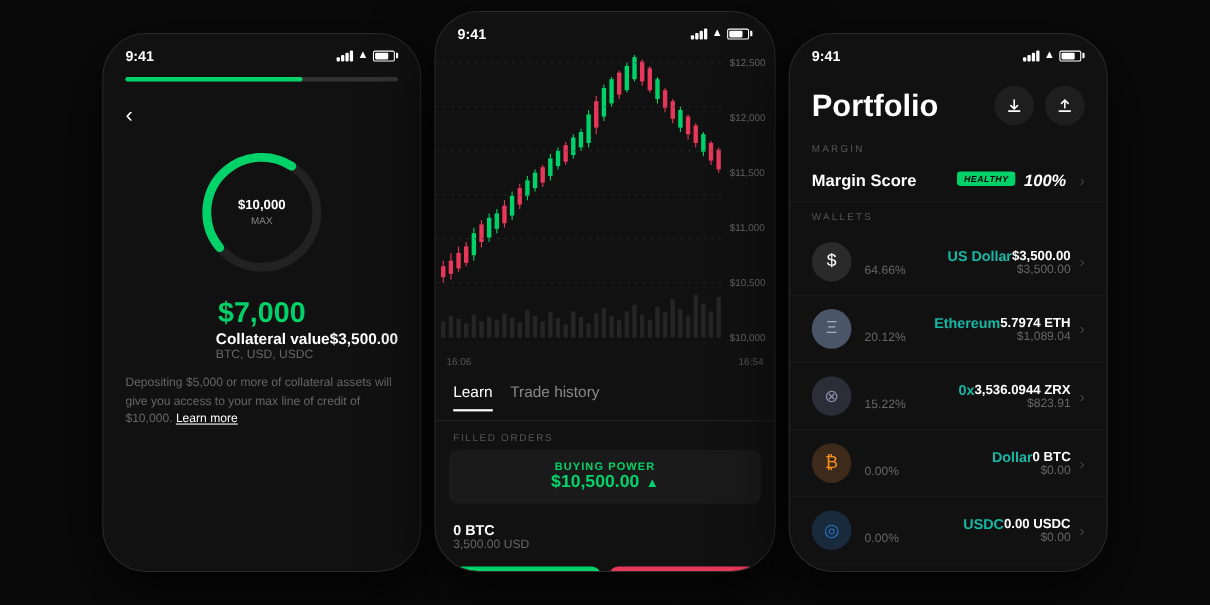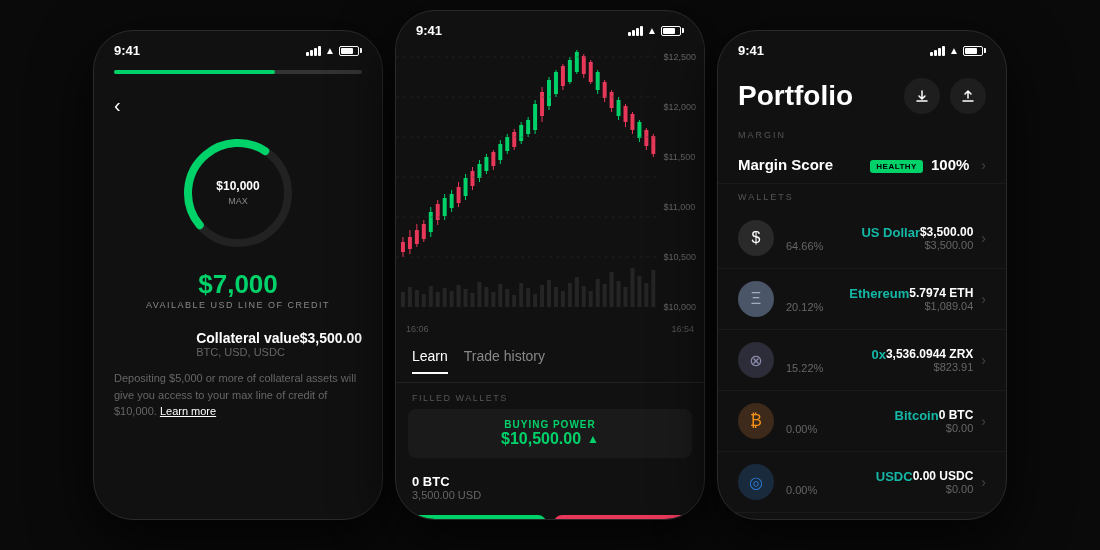--- a/index.html
+++ b/index.html
@@ -332,22 +332,23 @@
     }
 
     .margin-score-label {
       color: #ffffff;
       font-size: 15px;
       font-weight: 600;
     }
 
     .margin-score-right {
       display: flex;
-      align-items: flex-end;
+      align-items: flex-start;
       gap: 8px;
+      font-style: italic;
     }
 
     .healthy-badge {
       background: #00d26a;
       color: #000;
       font-size: 8px;
       font-weight: 700;
       letter-spacing: 0.5px;
       padding: 2px 6px;
       border-radius: 3px;
@@ -508,21 +509,20 @@
       <div class="circle-gauge">
         <svg class="gauge-svg" viewBox="0 0 120 120">
           <circle cx="60" cy="60" r="50" fill="none" stroke="#222" stroke-width="8"></circle>
           <circle cx="60" cy="60" r="50" fill="none" stroke="#00d26a" stroke-width="8" stroke-dasharray="220 314" stroke-dashoffset="78" stroke-linecap="round" transform="rotate(-220 60 60)"></circle>
           <text x="60" y="57" text-anchor="middle" fill="#ffffff" font-size="12" font-weight="700">$10,000</text>
           <text x="60" y="71" text-anchor="middle" fill="#888" font-size="9">MAX</text>
         </svg>
       </div>
 
       <div class="gauge-amount">$7,000</div>
-      <div class="gauge-label">AVAILABLE USD LINE OF CREDIT</div>
 
       <div class="collateral-row">
         <div>
           <div class="collateral-title">Collateral value</div>
           <div class="collateral-subtitle">BTC, USD, USDC</div>
         </div>
         <div class="collateral-value">$3,500.00</div>
       </div>
 
       <div class="info-text">
@@ -726,21 +726,21 @@
     <div class="time-labels">
       <span>16:06</span>
       <span>16:54</span>
     </div>
 
     <div class="orders-tabs">
       <span class="tab active">Learn</span>
       <span class="tab">Trade history</span>
     </div>
 
-    <div class="orders-section-label">FILLED WALLETS</div>
+    <div class="orders-section-label">FILLED ORDERS</div>
 
     <div class="buying-power-bar">
       <span class="buying-power-label">BUYING POWER</span>
       <div style="display:flex;align-items:center;gap:6px;">
         <span class="buying-power-value">$10,500.00</span>
         <span style="color:#00d26a;font-size:12px;">▲</span>
       </div>
     </div>
 
     <div class="order-row">
@@ -847,21 +847,21 @@
         <div class="wallet-amount">3,536.0944 ZRX</div>
         <div class="wallet-usd">$823.91</div>
       </div>
       <span class="chevron" style="margin-left:8px;">›</span>
     </div>
         <div class="wallet-item">
       <div class="wallet-icon" style="background:#3d2a1a;color:#f7931a;">
         ₿
       </div>
       <div class="wallet-info">
-        <div class="wallet-name">Bitcoin</div>
+        <div class="wallet-name">Dollar</div>
         <div class="wallet-pct">0.00%</div>
       </div>
       <div class="wallet-balance">
         <div class="wallet-amount">0 BTC</div>
         <div class="wallet-usd">$0.00</div>
       </div>
       <span class="chevron" style="margin-left:8px;">›</span>
     </div>
         <div class="wallet-item">
       <div class="wallet-icon" style="background:#1a2a3d;color:#2775ca;">

